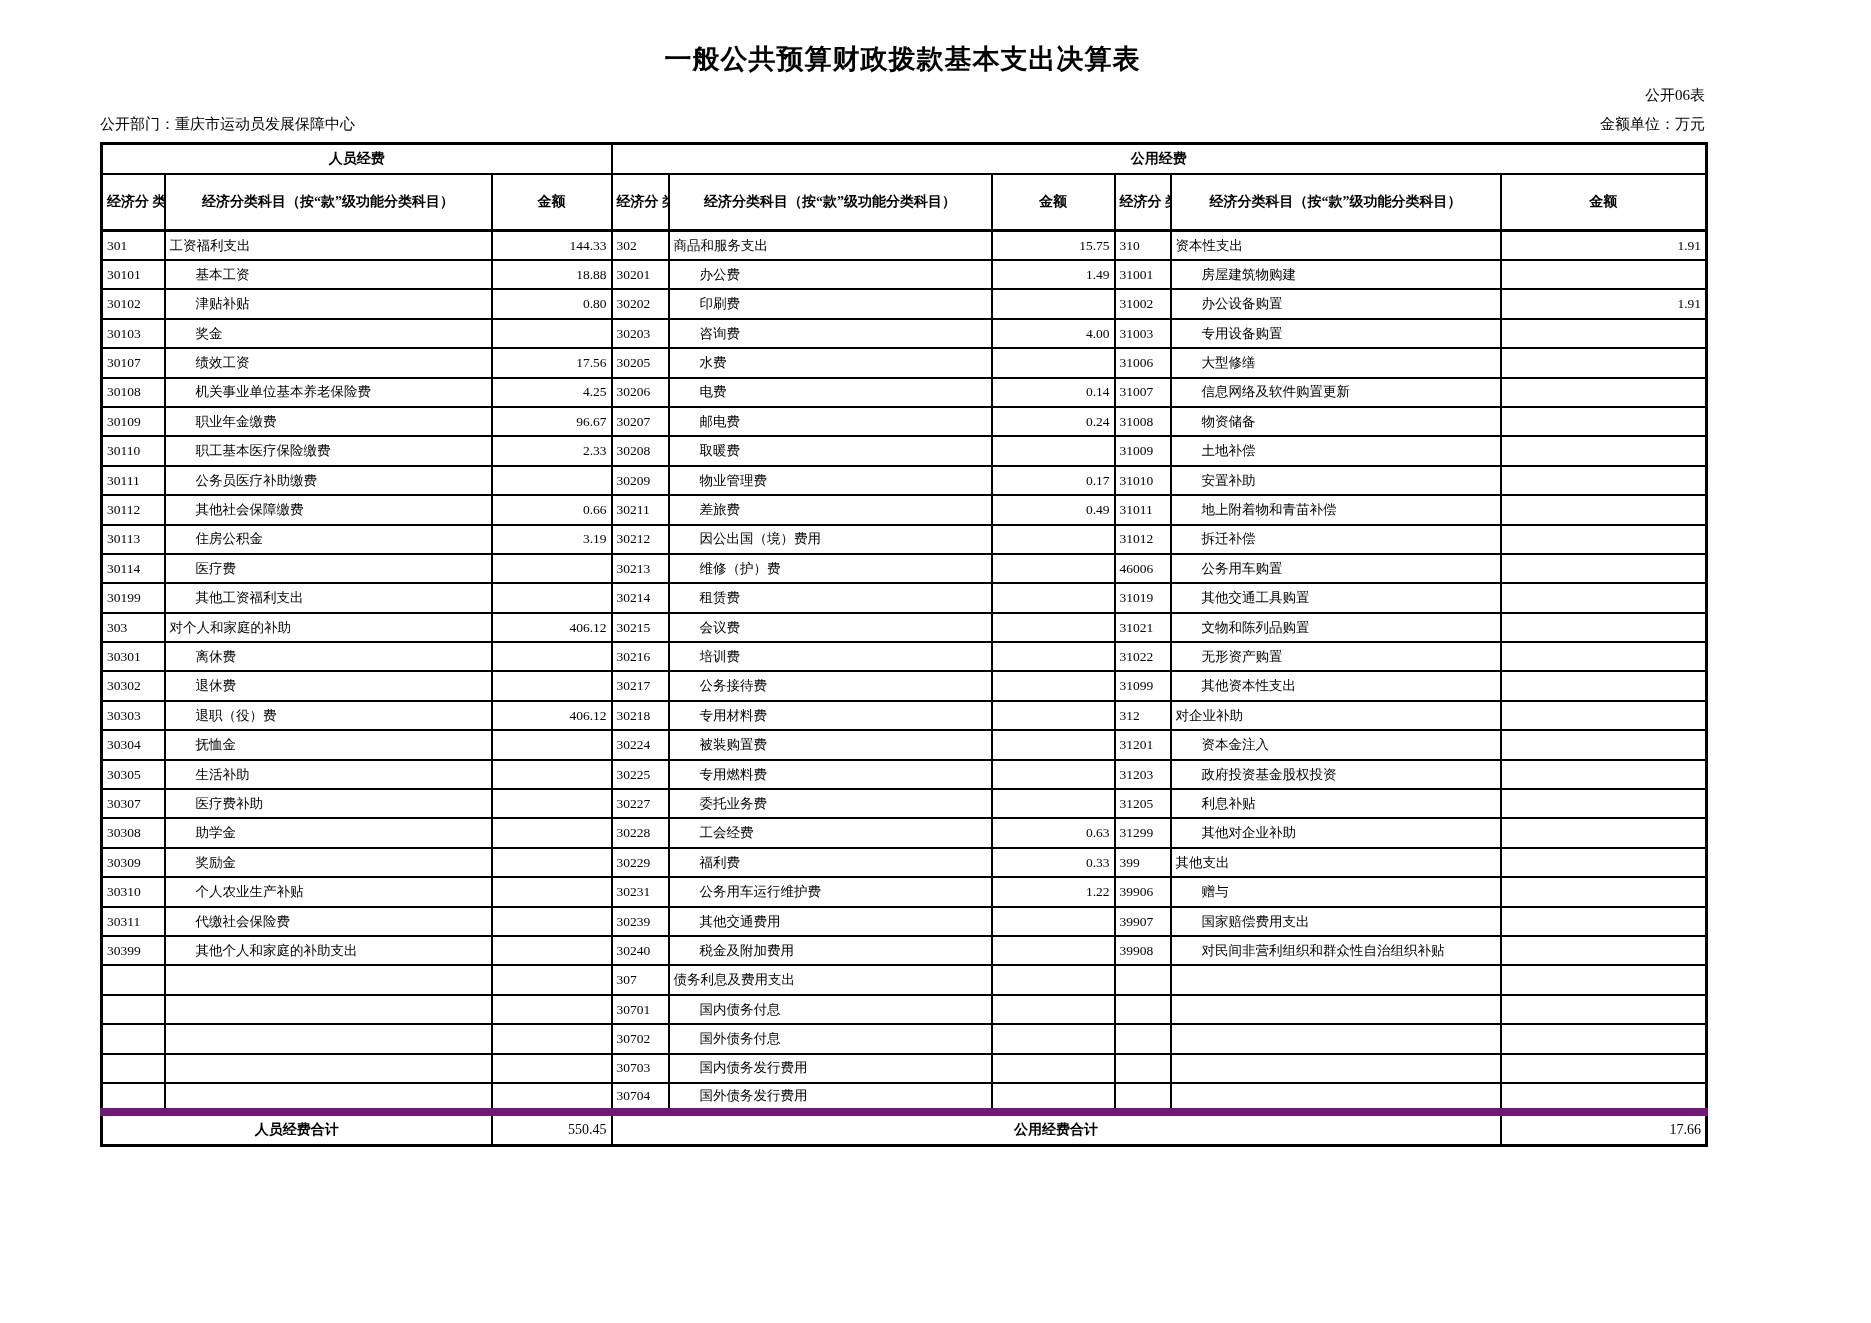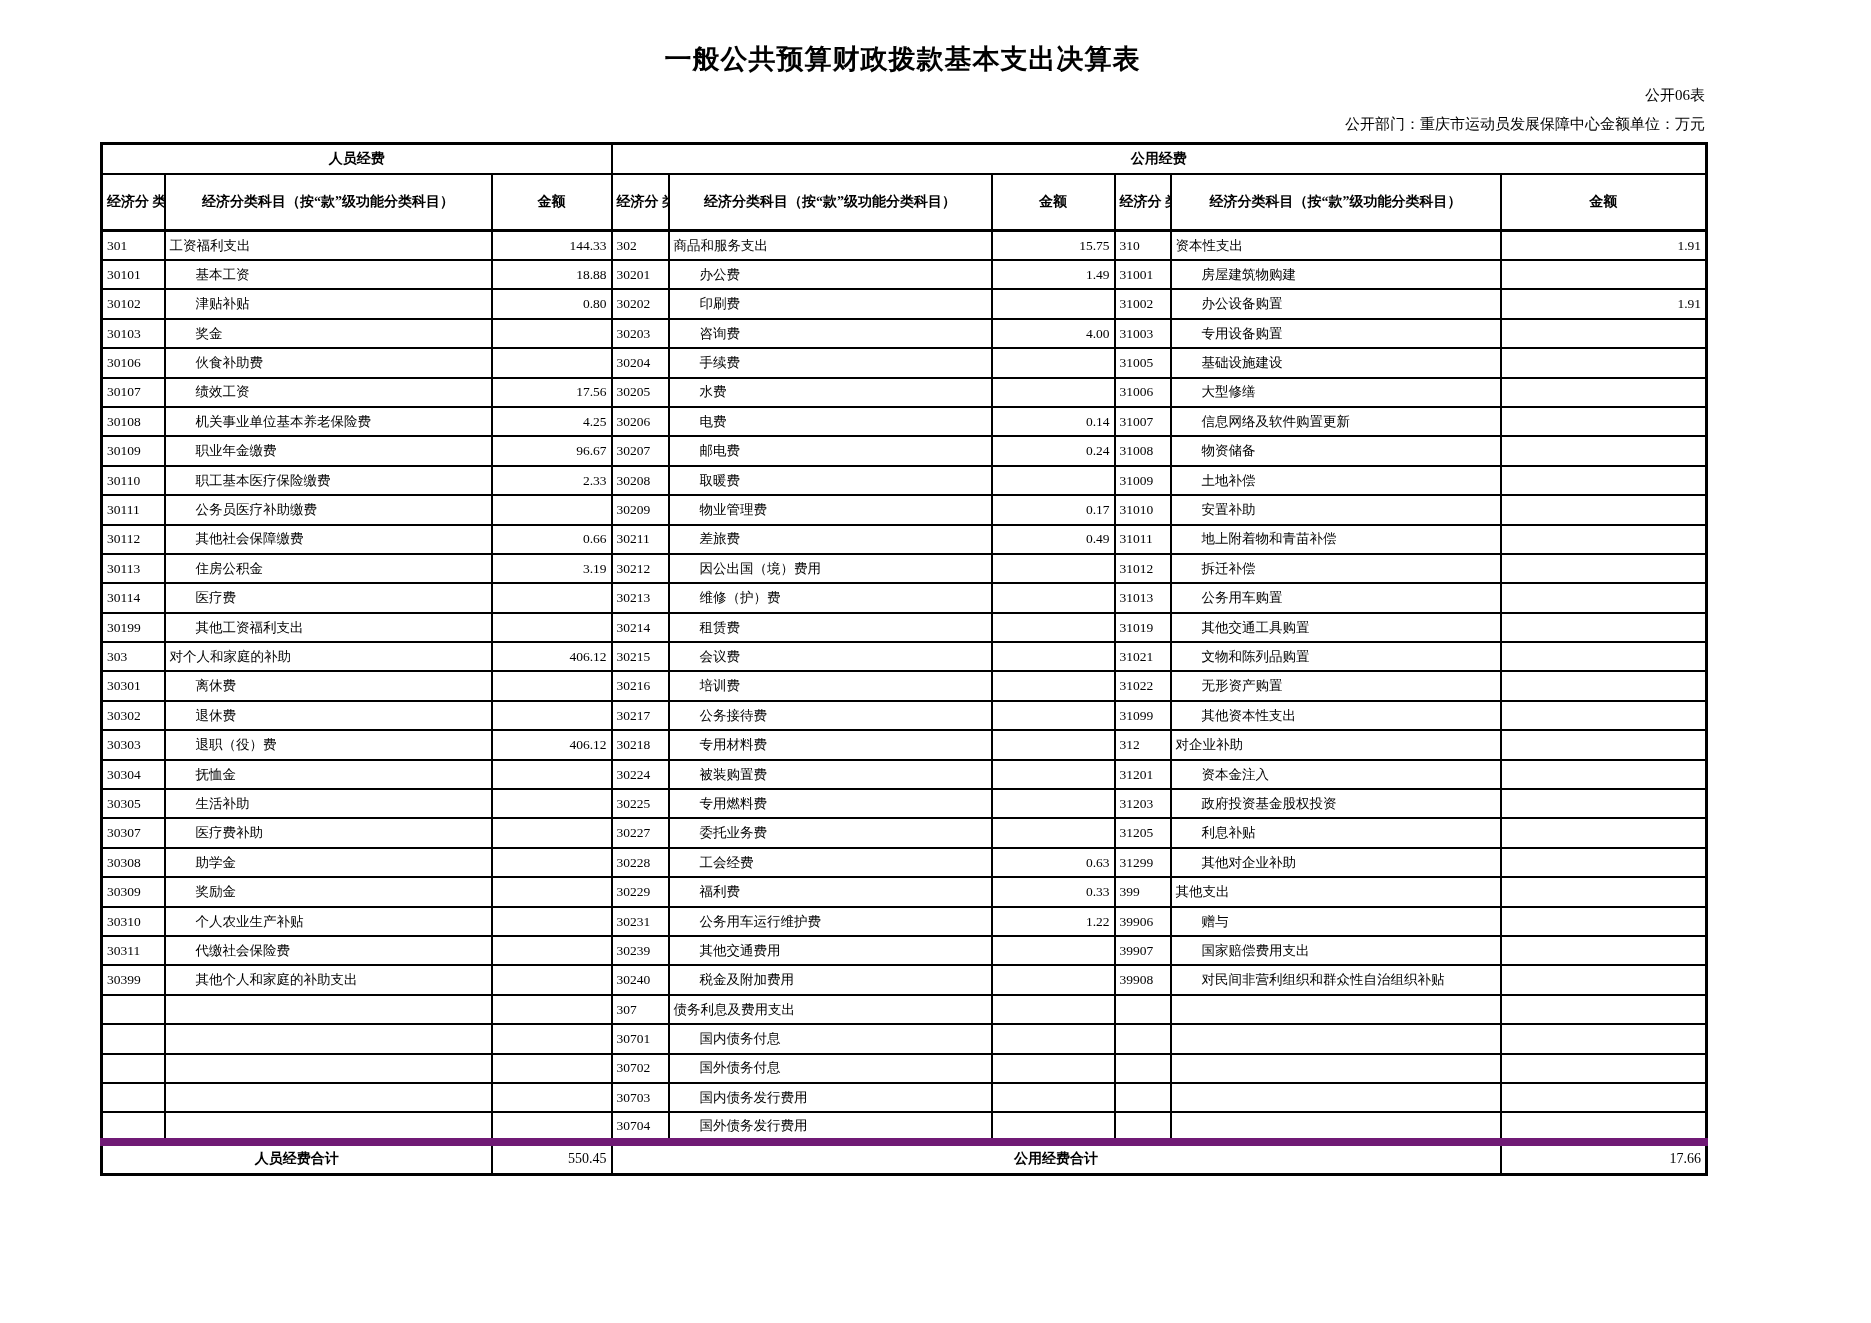--- a/index.html
+++ b/index.html
@@ -7,21 +7,21 @@
     width:1871px;height:1323px;position:relative;overflow:hidden;
     font-family:"Liberation Serif","DejaVu Serif",serif;color:#000;
   }
   .sheet{position:absolute;left:100px;top:0;width:1605px;}
   .title{
     margin:42px 0 0 0;text-align:center;
     font-family:"Liberation Sans","DejaVu Sans",sans-serif;
     font-size:27px;font-weight:bold;line-height:1.3;letter-spacing:1px;
   }
   .table-no{margin-top:9px;text-align:right;font-size:15px;line-height:1.2;}
-  .meta{margin-top:11px;display:flex;justify-content:flex-end;font-size:15px;line-height:1.2;}
+  .meta{margin-top:11px;display:flex;justify-content:space-between;font-size:15px;line-height:1.2;}
   table.budget{
     margin-top:9px;width:1605px;table-layout:fixed;
     border-collapse:collapse;border:3px solid #000;
   }
   table.budget td,table.budget th{
     border:2px solid #000;padding:0 4px;overflow:hidden;white-space:nowrap;
   }
   tr.band-row{height:30px;}
   tr.band-row td{font-size:14px;font-weight:bold;text-align:center;border-bottom:2px solid #000;}
   tr.header-row{height:57px;}
@@ -123,31 +123,20 @@
           <td class="label indent">奖金</td>
           <td class="amount"></td>
           <td class="code group-div">30203</td>
           <td class="label indent">咨询费</td>
           <td class="amount">4.00</td>
           <td class="code">31003</td>
           <td class="label indent">专用设备购置</td>
           <td class="amount"></td>
         </tr>
         <tr class="data-row">
-          <td class="code">30106</td>
-          <td class="label indent">伙食补助费</td>
-          <td class="amount"></td>
-          <td class="code group-div">30204</td>
-          <td class="label indent">手续费</td>
-          <td class="amount"></td>
-          <td class="code">31005</td>
-          <td class="label indent">基础设施建设</td>
-          <td class="amount"></td>
-        </tr>
-        <tr class="data-row">
           <td class="code">30107</td>
           <td class="label indent">绩效工资</td>
           <td class="amount">17.56</td>
           <td class="code group-div">30205</td>
           <td class="label indent">水费</td>
           <td class="amount"></td>
           <td class="code">31006</td>
           <td class="label indent">大型修缮</td>
           <td class="amount"></td>
         </tr>
@@ -217,21 +206,21 @@
           <td class="label indent">拆迁补偿</td>
           <td class="amount"></td>
         </tr>
         <tr class="data-row">
           <td class="code">30114</td>
           <td class="label indent">医疗费</td>
           <td class="amount"></td>
           <td class="code group-div">30213</td>
           <td class="label indent">维修（护）费</td>
           <td class="amount"></td>
-          <td class="code">31013</td>
+          <td class="code">46006</td>
           <td class="label indent">公务用车购置</td>
           <td class="amount"></td>
         </tr>
         <tr class="data-row">
           <td class="code">30199</td>
           <td class="label indent">其他工资福利支出</td>
           <td class="amount"></td>
           <td class="code group-div">30214</td>
           <td class="label indent">租赁费</td>
           <td class="amount"></td>

